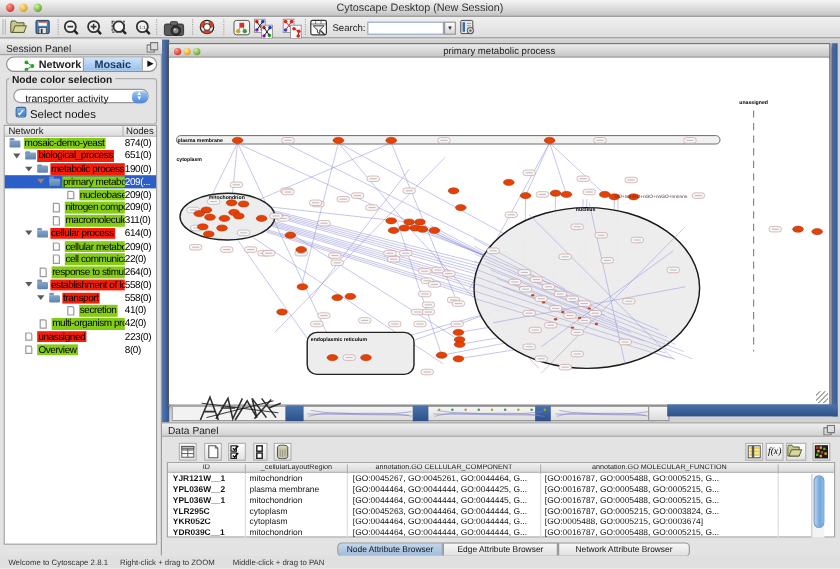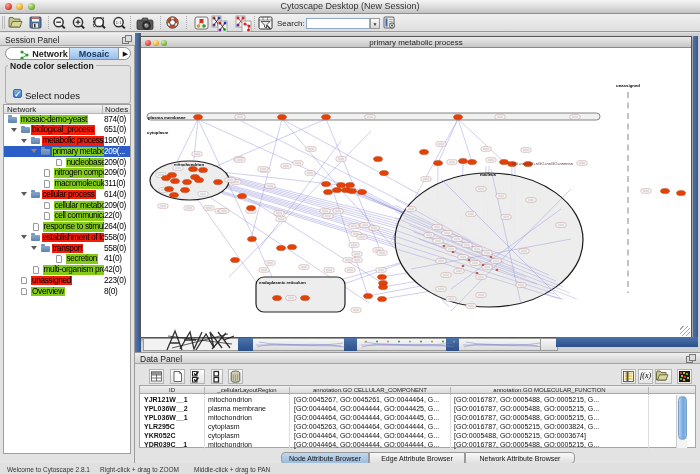--- a/index.html
+++ b/index.html
@@ -213,20 +213,24 @@
             <circle cx="2" cy="8" r="1.6" fill="#2ca02c"></circle>
             <path d="M2 2 L7 5 L2 8" stroke="#2ca02c" stroke-width="0.8" fill="none"></path>
           </svg>
           <span style="position:absolute;left:25px;top:0;width:38px;text-align:center;">Network</span>
         </div>
       <div id="tabmosaic">Mosaic</div>
       <div id="tabarrow">▶</div>
     </div>
     <div class="abs" id="grouplbl">Node color selection</div>
     <div class="abs" id="groupbox"></div>
+    <div class="abs" id="combo">
+        <span>transporter activity</span>
+        <div id="combostep">▲<br>▼</div>
+      </div>
     <div class="abs" id="checkbox">✓</div>
     <div class="abs" id="cblbl">Select nodes</div>
     <div class="abs" id="treebox">
       <div id="treehead">
           <span style="position:absolute;left:3px;top:0px;">Network</span>
           <span style="position:absolute;left:101px;top:0px;">Nodes</span>
           <div style="position:absolute;left:98px;top:0;height:9px;border-left:1px solid #b5b5b5;"></div>
         </div>
       <div id="treerows">
       <div class="trow" style="top:9.00px;">

